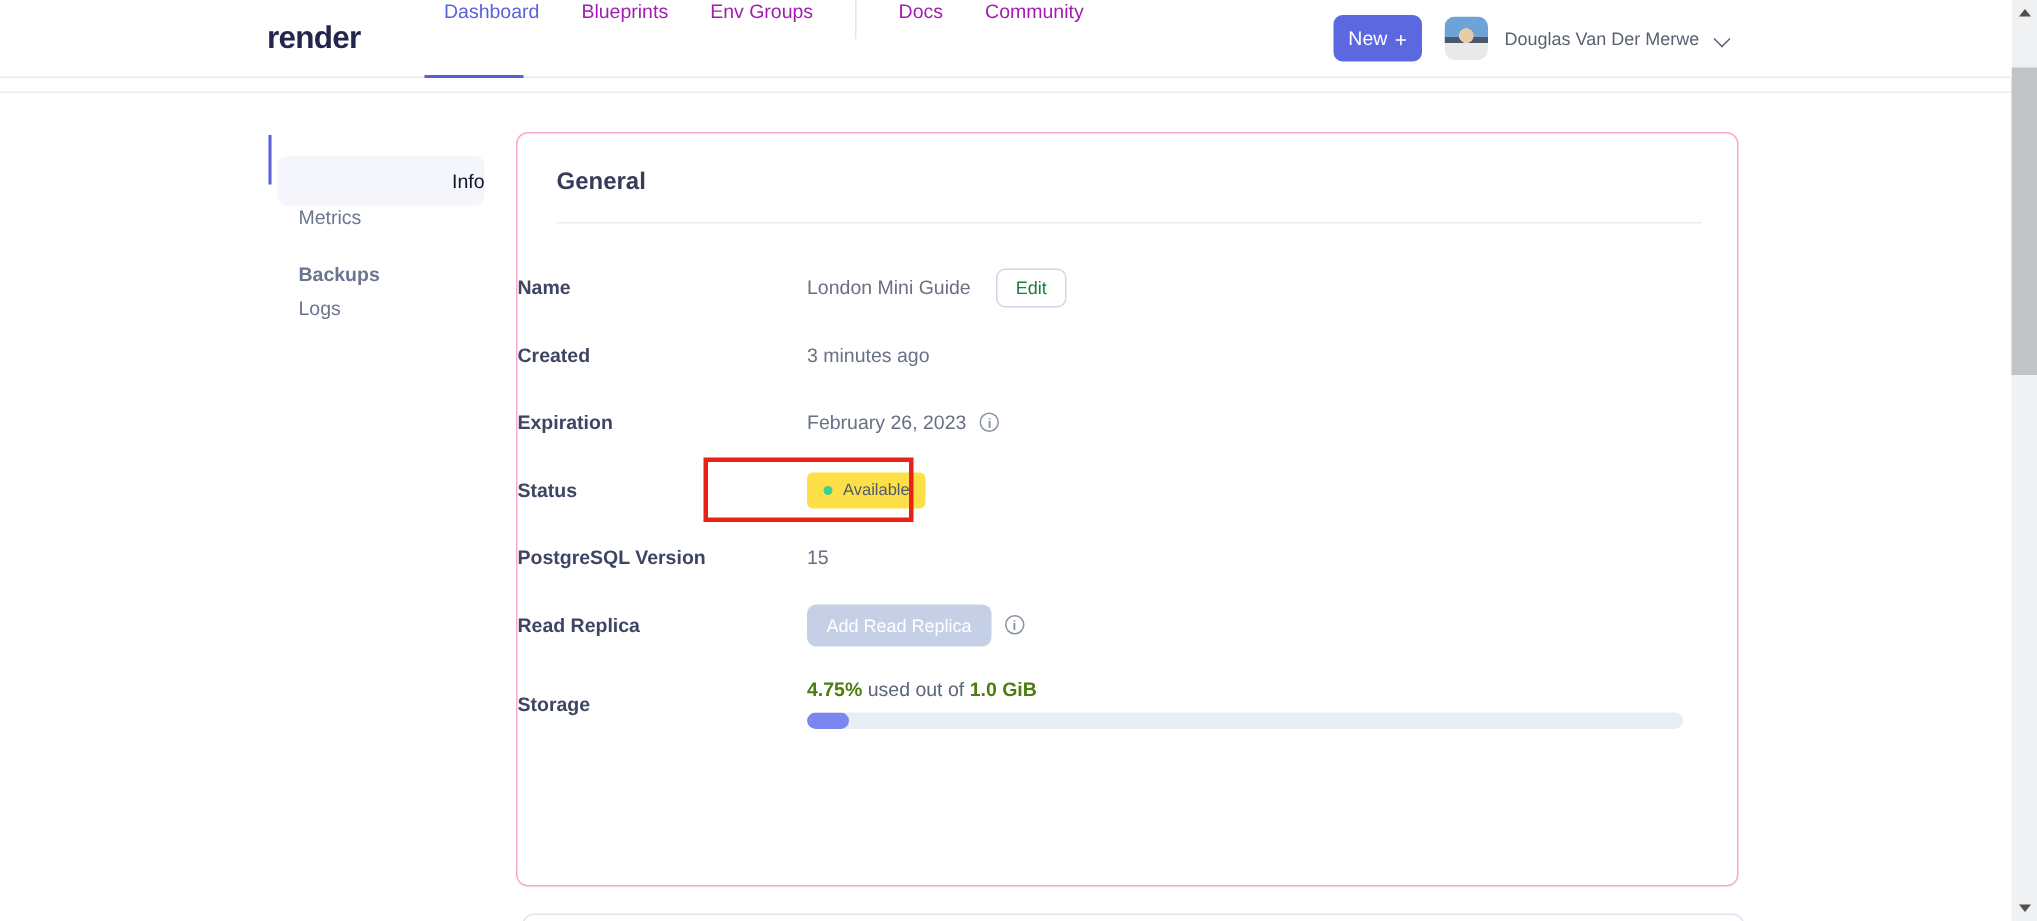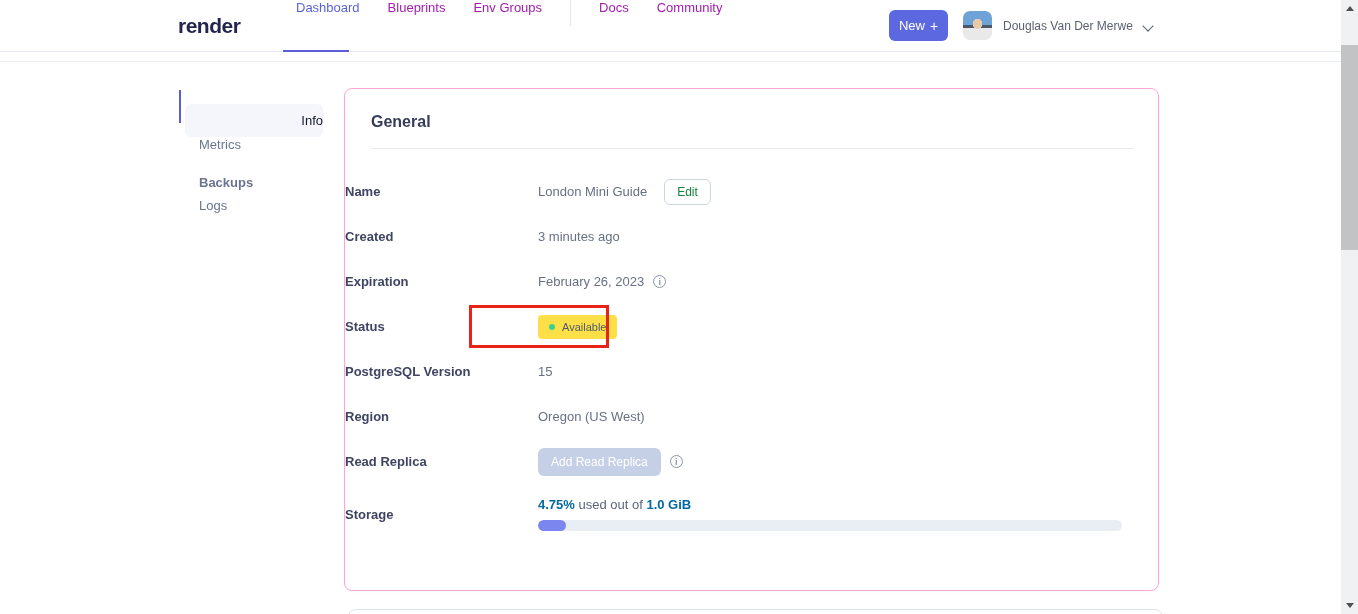--- a/index.html
+++ b/index.html
@@ -71,21 +71,21 @@
     padding:6px 11px; font-size:11px; color:#4e5a6e; }
   .status-dot { width:6px; height:6px; border-radius:50%; background:#3ecf8e; margin-right:7px; }
 
   .disabled-btn { background:#c5d0e6; border:none; border-radius:6px; padding:7px 13px;
     font-size:12px; font-weight:500; color:#ffffff; cursor:not-allowed;
     font-family:"Liberation Sans", sans-serif; }
 
   .row.storage { height:60px; align-items:center; }
   .storage-col { margin-left:26px; display:flex; flex-direction:column; gap:8px; }
   .storage-text { font-size:13px; color:#5a6579; }
-  .storage-text b { color:#0369a1;text-align:center; }
+  .storage-text b { color:#4d7c0f;text-align:center; }
   .progress-track { width:584px; height:11px; background:#e9edf4; border-radius:6px; overflow:hidden; }
   .progress-fill { height:100%; background:#7b86ef; border-radius:6px; }
 
   
   .next-card { position:absolute; left:348px; top:609px; width:815px; height:12px; background:#fff;
     border:1px solid #dde3ec; border-radius:8px 8px 0 0; }
 
   
   .scrollbar { position:absolute; right:0; top:0; width:17px; height:614px; background:#f0f1f2; }
   .scroll-arrow { position:absolute; left:0; width:17px; height:17px; display:flex;
@@ -167,24 +167,20 @@
             <span>Available</span>
           </span>
         </div>
       </div>
 
       <div class="row">
         <div class="row-label">PostgreSQL Version</div>
         <div class="row-value">15</div>
       </div>
 
-      <div class="row">
-        <div class="row-label">Region</div>
-        <div class="row-value">Oregon (US West)</div>
-      </div>
 
       <div class="row">
         <div class="row-label">Read Replica</div>
         <div class="row-value">
           <button class="disabled-btn" disabled="">Add Read Replica</button>
           <i class="info-icon">i</i>
         </div>
       </div>
 
       <div class="row storage">

